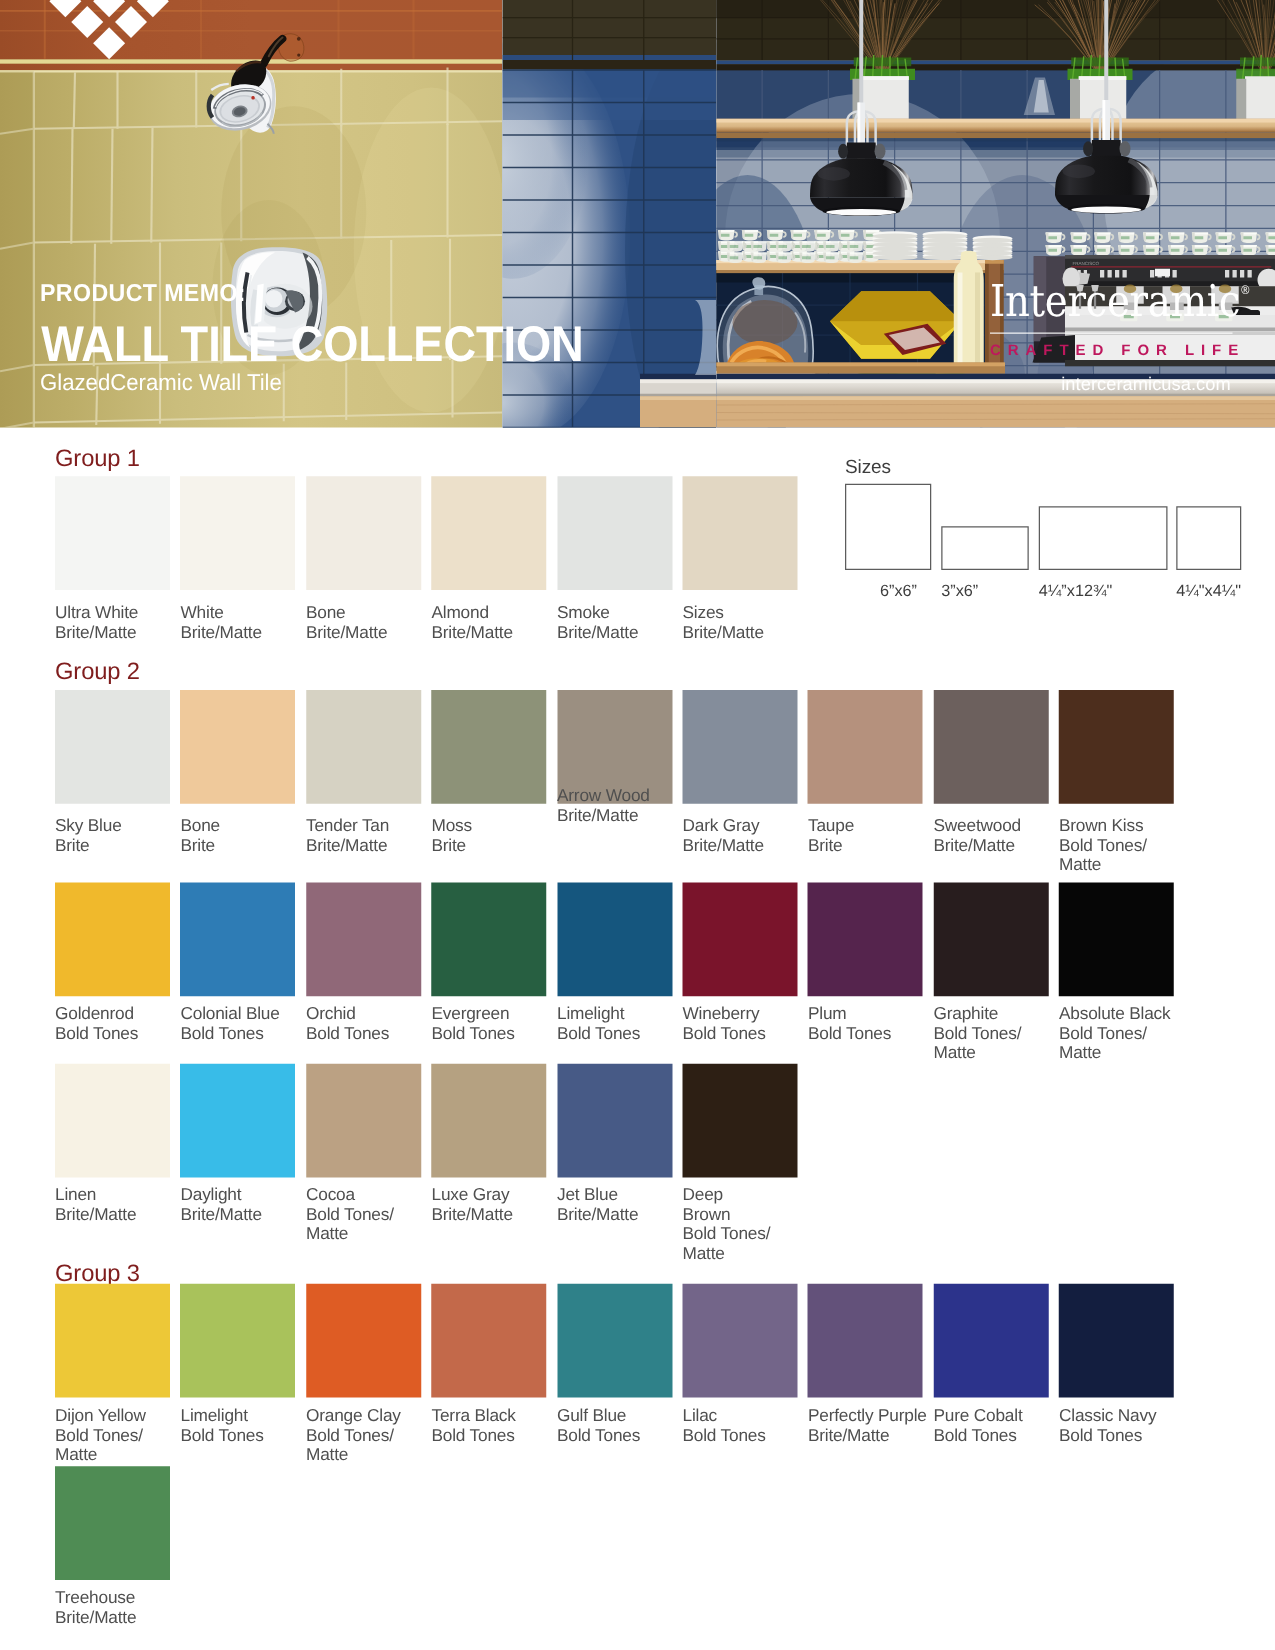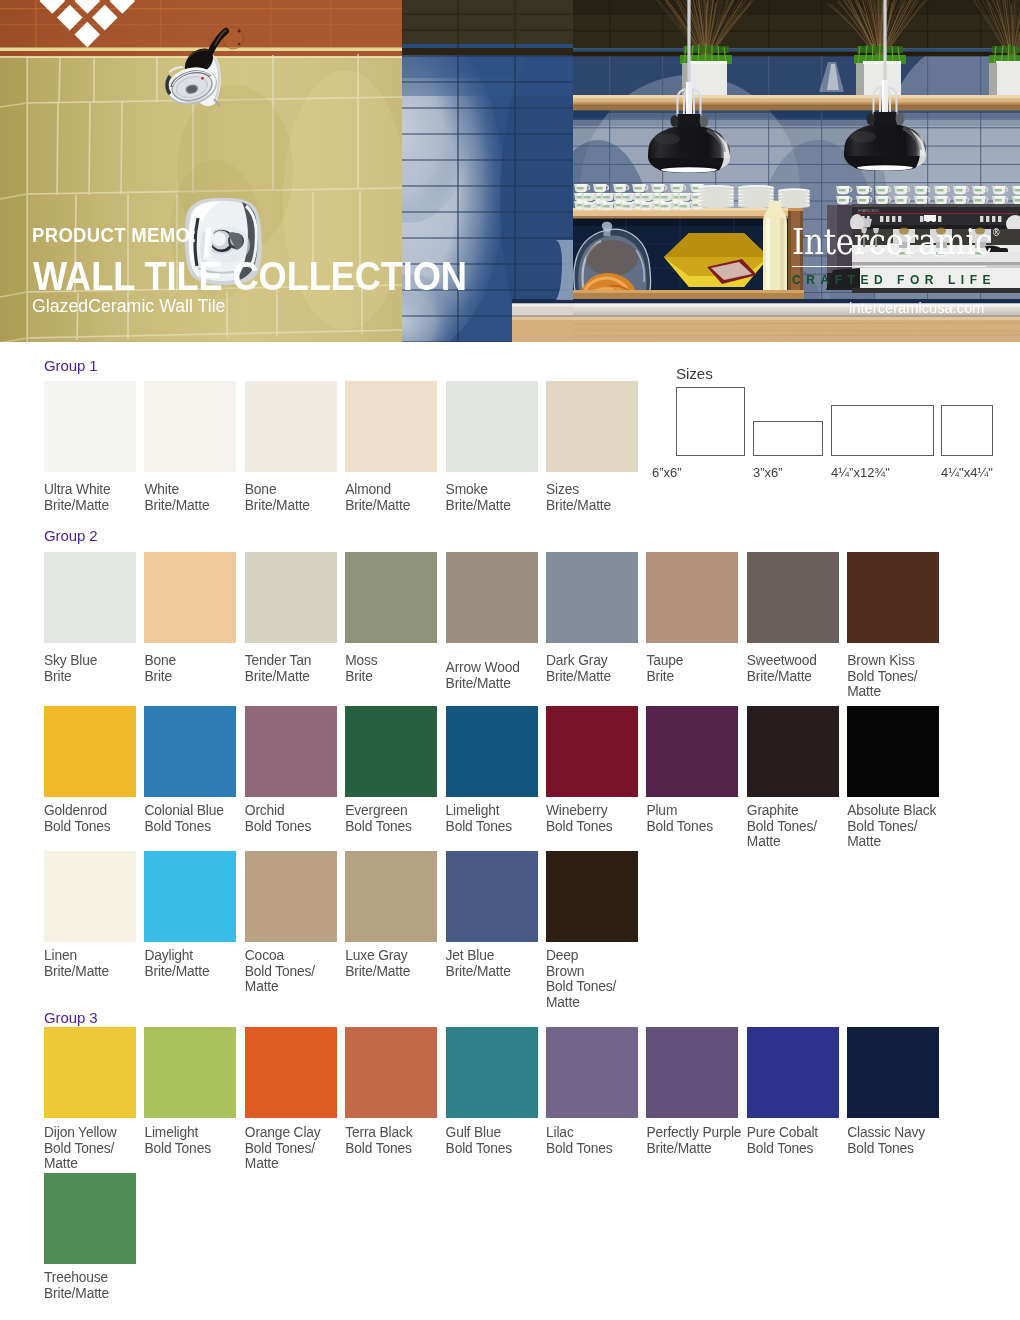--- a/index.html
+++ b/index.html
@@ -10,26 +10,26 @@
   
   .hero{position:relative;width:1020px;height:342px;overflow:hidden}
   .hero svg{position:absolute;left:0;top:0;display:block}
   .hero-text{position:absolute;left:0;top:0;width:1020px;height:345px;pointer-events:none}
   .eyebrow{position:absolute;left:32px;top:226px;font-size:19.6px;font-weight:bold;color:#fff;letter-spacing:.35px;line-height:1;transform:scaleX(.945);transform-origin:0 0}
   .hero-title{position:absolute;left:33px;top:256px;font-size:40px;font-weight:bold;color:#fff;letter-spacing:-.1px;line-height:1;white-space:nowrap;transform:scaleX(.905);transform-origin:0 0}
   .hero-sub{position:absolute;left:32px;top:297px;font-size:18.3px;color:#fff;line-height:1;letter-spacing:0;transform:scaleX(.97);transform-origin:0 0}
   .brand{position:absolute;left:792px;top:225px;color:#fff;font-size:35px;line-height:1;letter-spacing:-.3px;font-weight:normal;font-family:"DejaVu Serif",serif;transform:scaleX(.885);transform-origin:0 0;white-space:nowrap}
   .brand sup{font-size:10px;vertical-align:super;position:relative;top:-5px;left:1px;font-family:"Liberation Sans",sans-serif}
   .brand-rule{position:absolute;left:792px;top:265.5px;width:194px;height:1.4px;background:rgba(255,255,255,.9)}
-  .tagline{position:absolute;left:792px;top:274px;font-size:12px;font-weight:bold;color:#14532d;letter-spacing:5.55px;line-height:1}
+  .tagline{position:absolute;left:792px;top:274px;font-size:12px;font-weight:bold;color:#be185d;letter-spacing:5.55px;line-height:1}
   .weburl{position:absolute;left:849px;top:301px;font-size:14.6px;color:#fff;line-height:1;letter-spacing:.05px}
 
   
   .content{position:absolute;left:0;top:0;width:1020px;height:1320px}
-  .grp-title{position:absolute;font-size:15px;color:#4c1d95;line-height:1;letter-spacing:-0.1px}
+  .grp-title{position:absolute;font-size:19px;color:#7f1d1d;line-height:1;letter-spacing:-0.1px}
   .sw{position:absolute;width:92px;height:91px}
   .sw-lbl{position:absolute;width:104px;font-size:13.8px;color:#4f4f4f;line-height:15.5px;letter-spacing:-0.15px;white-space:pre-line}
   .sizes-title{position:absolute;left:676px;top:366px;font-size:15.2px;color:#3d3d3d;line-height:1;letter-spacing:-0.1px}
   .size-box{position:absolute;border:1px solid #5d5d5d;background:#fff}
   .size-lbl{position:absolute;font-size:13px;color:#3d3d3d;line-height:1;white-space:nowrap}
 </style>
 </head>
 <body>
 
 <div class="page">
@@ -895,21 +895,21 @@
 <div class="grp-title" style="left:44px;top:528px">Group 2</div>
 <div class="sw" style="left:44.0px;top:552px;background:#e3e5e2"></div>
 <div class="sw-lbl" style="left:44.0px;top:653px"><span>Sky Blue</span><br><span>Brite</span></div>
 <div class="sw" style="left:144.4px;top:552px;background:#efc99b"></div>
 <div class="sw-lbl" style="left:144.4px;top:653px"><span>Bone</span><br><span>Brite</span></div>
 <div class="sw" style="left:244.8px;top:552px;background:#d6d2c3"></div>
 <div class="sw-lbl" style="left:244.8px;top:653px"><span>Tender Tan</span><br><span>Brite/Matte</span></div>
 <div class="sw" style="left:345.2px;top:552px;background:#8d9278"></div>
 <div class="sw-lbl" style="left:345.2px;top:653px"><span>Moss</span><br><span>Brite</span></div>
 <div class="sw" style="left:445.6px;top:552px;background:#9b8f81"></div>
-<div class="sw-lbl" style="left:445.6px;top:660px"><span>Arrow Wood</span><br><span>Brite/Matte</span></div>
+<div class="sw-lbl" style="left:445.6px;top:629px"><span>Arrow Wood</span><br><span>Brite/Matte</span></div>
 <div class="sw" style="left:546.0px;top:552px;background:#848d9b"></div>
 <div class="sw-lbl" style="left:546.0px;top:653px"><span>Dark Gray</span><br><span>Brite/Matte</span></div>
 <div class="sw" style="left:646.4px;top:552px;background:#b5917d"></div>
 <div class="sw-lbl" style="left:646.4px;top:653px"><span>Taupe</span><br><span>Brite</span></div>
 <div class="sw" style="left:746.8px;top:552px;background:#6c605d"></div>
 <div class="sw-lbl" style="left:746.8px;top:653px"><span>Sweetwood</span><br><span>Brite/Matte</span></div>
 <div class="sw" style="left:847.2px;top:552px;background:#4d2e1d"></div>
 <div class="sw-lbl" style="left:847.2px;top:653px"><span>Brown Kiss</span><br><span>Bold Tones/
 Matte</span></div>
 <div class="sw" style="left:44.0px;top:706px;background:#f0b92c"></div>
@@ -965,21 +965,21 @@
 <div class="sw" style="left:646.4px;top:1027px;background:#63517a"></div>
 <div class="sw-lbl" style="left:646.4px;top:1125px"><span>Perfectly Purple</span><br><span>Brite/Matte</span></div>
 <div class="sw" style="left:746.8px;top:1027px;background:#2c338b"></div>
 <div class="sw-lbl" style="left:746.8px;top:1125px"><span>Pure Cobalt</span><br><span>Bold Tones</span></div>
 <div class="sw" style="left:847.2px;top:1027px;background:#131e3f"></div>
 <div class="sw-lbl" style="left:847.2px;top:1125px"><span>Classic Navy</span><br><span>Bold Tones</span></div>
 <div class="sw" style="left:44.0px;top:1173px;background:#4f8c54"></div>
 <div class="sw-lbl" style="left:44.0px;top:1270px"><span>Treehouse</span><br><span>Brite/Matte</span></div>
 <div class="sizes-title">Sizes</div>
 <div class="size-box" style="left:676px;top:387px;width:69px;height:69px"></div>
-<div class="size-lbl" style="left:652px;top:466px">6”x6”</div>
+<div class="size-lbl" style="left:704px;top:466px">6”x6”</div>
 <div class="size-box" style="left:753px;top:421px;width:70px;height:35px"></div>
 <div class="size-lbl" style="left:753px;top:466px">3”x6”</div>
 <div class="size-box" style="left:831px;top:405px;width:103px;height:51px"></div>
 <div class="size-lbl" style="left:831px;top:466px">4¼”x12¾"</div>
 <div class="size-box" style="left:941px;top:405px;width:52px;height:51px"></div>
 <div class="size-lbl" style="left:941px;top:466px">4¼"x4¼"</div>
 </div>
 </div>
 
 </body></html>

